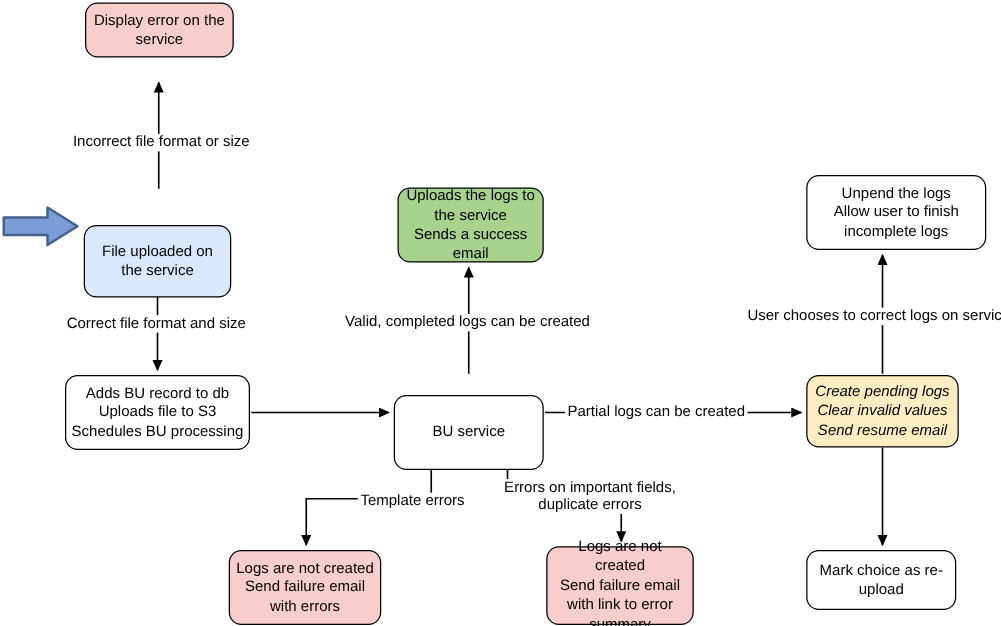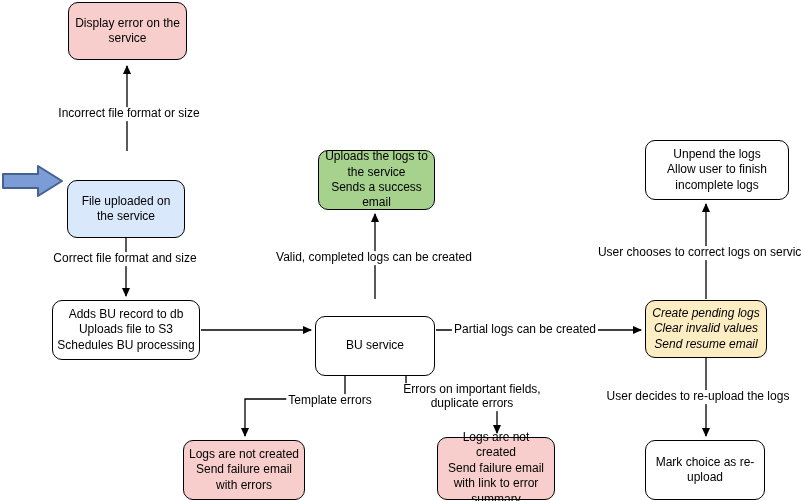--- a/index.html
+++ b/index.html
@@ -22,28 +22,28 @@
     font-size:12px;line-height:1.28;color:#000;
     padding:2px 4px;
     background:#fff;
   }
   .fill-pink{background:#f8cecc;}
   .fill-blue{background:#dae8fc;margin-top:28px;}
   .fill-green{background:#a6d28e;}
   .fill-yellow{background:#fdedc3;}
   .fill-white{background:#ffffff;}
 
-  #n-display-error{left:68px;top:2px;width:119px;height:58px;}
+  #n-display-error{left:68px;top:2px;width:119px;height:44px;}
   #n-file-uploaded{left:67px;top:152px;width:118px;height:58px;}
   #n-adds-bu{left:52px;top:300px;width:148px;height:60px;}
   #n-bu-service{left:315px;top:316px;width:120px;height:60px;}
   #n-uploads-logs{left:318px;top:150px;width:117px;height:60px;}
   #n-unpend{left:645px;top:140px;width:144px;height:60px;}
   #n-create-pending{left:645px;top:300px;width:122px;height:58px;font-style:italic;}
-  #n-mark-choice{left:645px;top:440px;width:120px;height:60px;}
+  #n-mark-choice{left:645px;top:440px;width:120px;height:48px;}
   #n-logs-errors{left:183px;top:440px;width:122px;height:60px;}
   #n-logs-summary{left:437px;top:437px;width:118px;height:63px;}
 
   .edge-label{
     position:absolute;
     transform:translate(-50%,-50%);
     background:#ffffff;
     padding:0 2px;
     font-size:12px;line-height:1.15;color:#000;
     text-align:center;
@@ -111,15 +111,14 @@
 Send failure email with link to error summary</div>
 
   <div class="edge-label" id="l-incorrect">Incorrect file format or size</div>
   <div class="edge-label" id="l-correct">Correct file format and size</div>
   <div class="edge-label" id="l-valid">Valid, completed logs can be created</div>
   <div class="edge-label" id="l-partial">Partial logs can be created</div>
   <div class="edge-label" id="l-template">Template errors</div>
   <div class="edge-label" id="l-errors-important">Errors on important fields,
 duplicate errors</div>
   <div class="edge-label" id="l-user-chooses">User chooses to correct logs on service</div>
-  <div class="edge-label" id="l-user-decides">User decides to re-upload the logs</div>
 
 </div>
 
 </body></html>

